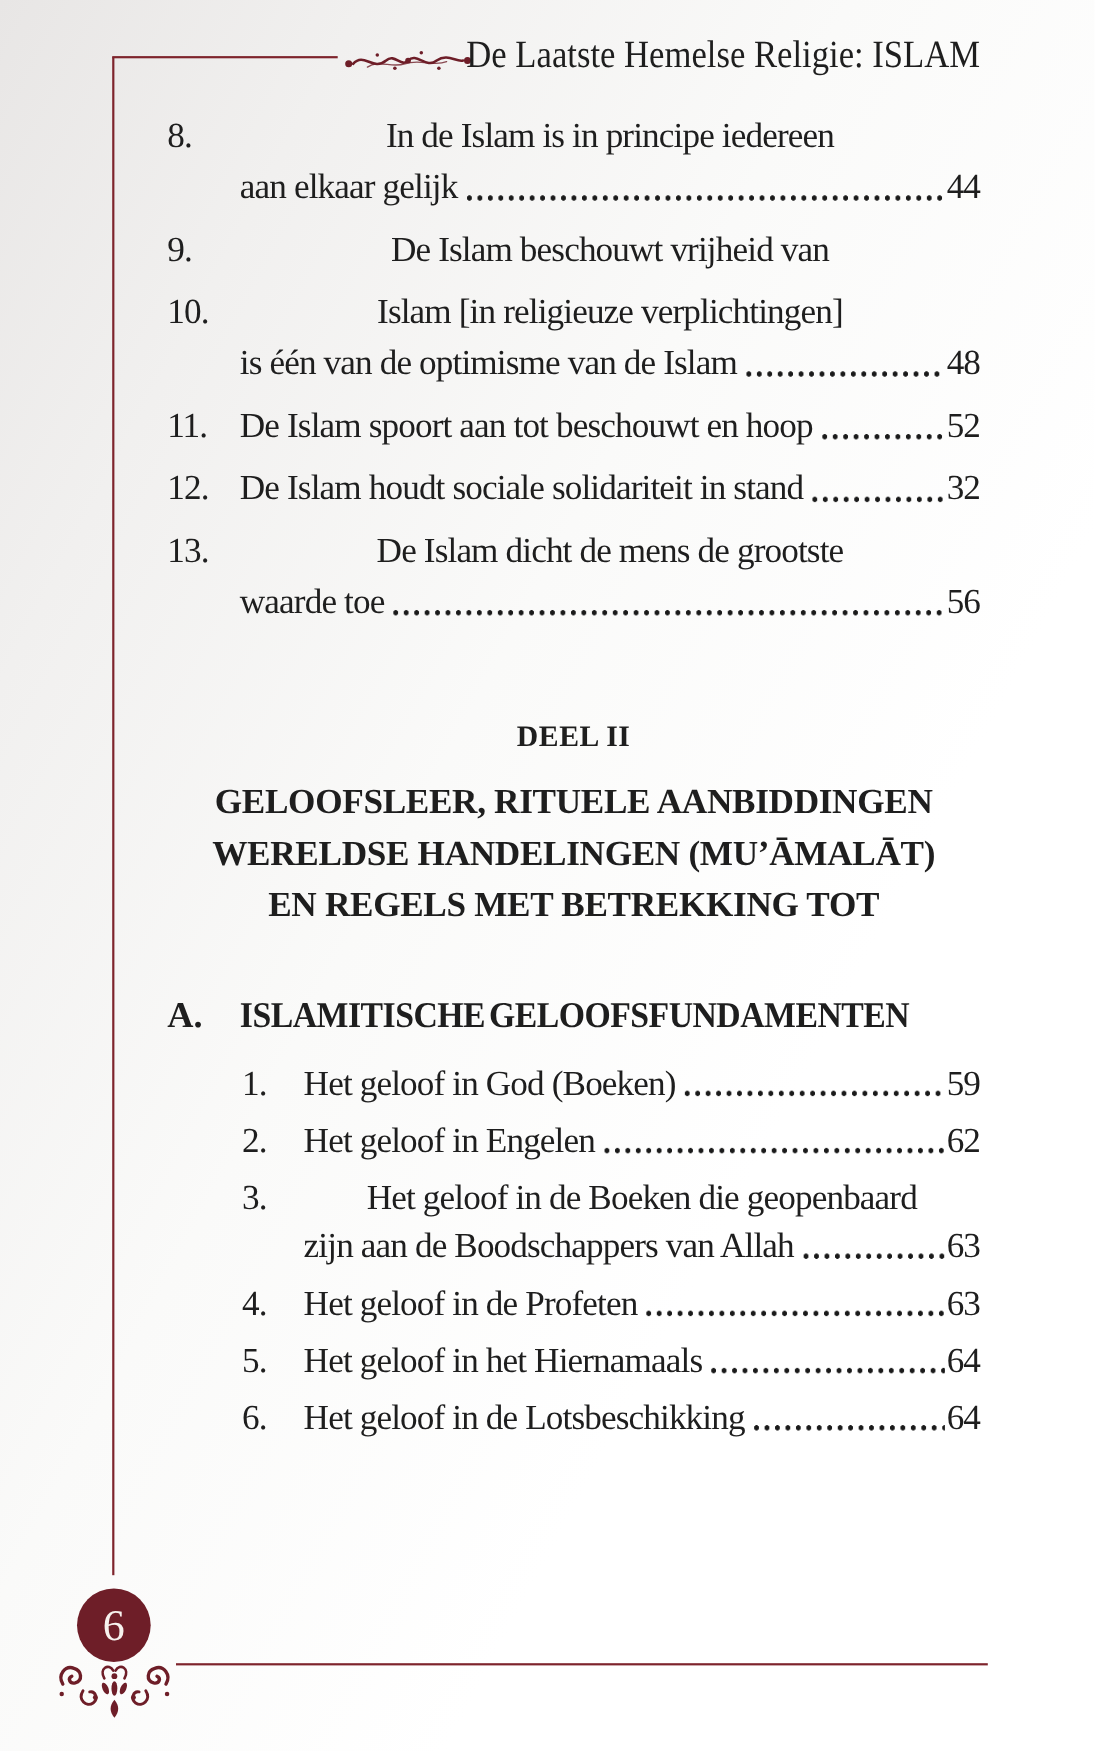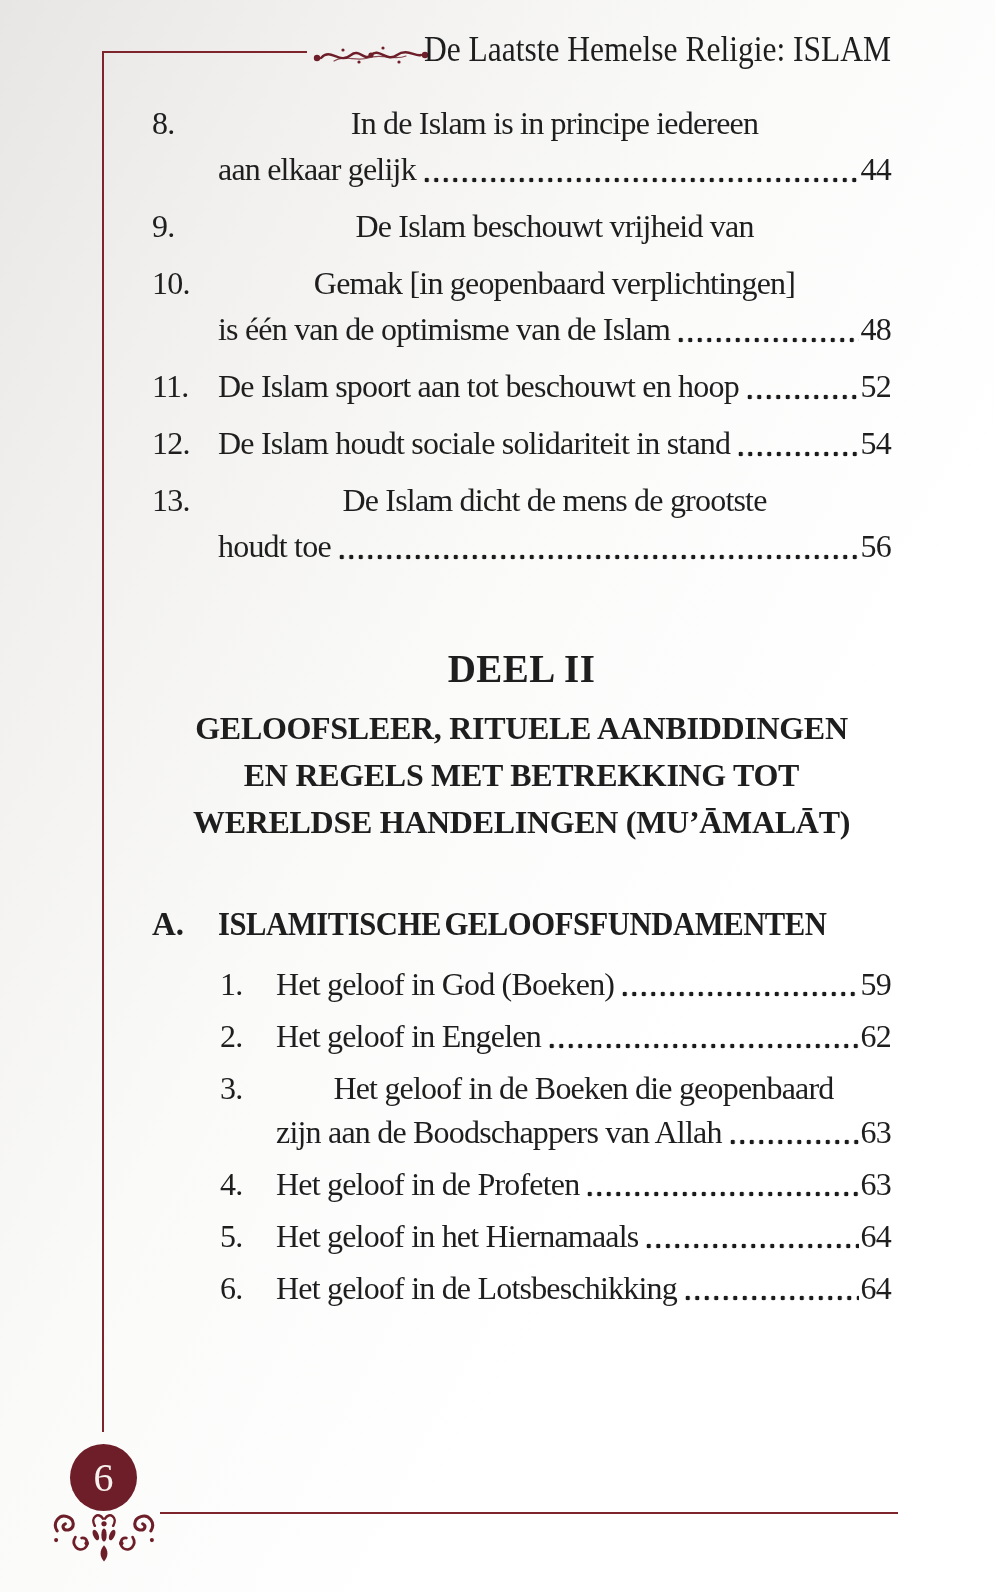--- a/index.html
+++ b/index.html
@@ -39,21 +39,21 @@
   .dots {
     flex: 1 1 auto; min-width: 10px; margin: 0 2px 0 6px;
     background-image: radial-gradient(circle, #1a1a1a 2px, rgba(0,0,0,0) 2.5px);
     background-size: 9.5px 9.5px; background-repeat: repeat-x;
     background-position: left bottom 8px;
   }
   .pg { flex: 0 0 auto; }
 
   
   .part2 { margin-top: 78px; text-align: center; }
-  .kicker { font-weight: bold; font-size: 39px; line-height: 44px; letter-spacing: .5px; margin-bottom: 14px; }
+  .kicker { font-weight: bold; font-size: 27px; line-height: 44px; letter-spacing: .5px; margin-bottom: 14px; }
   .ptitle { font-weight: bold; font-size: 32px; line-height: 47px; letter-spacing: -0.3px; white-space: nowrap; }
 
   
   .section-a { margin-top: 56px; }
   .sec-head { display: flex; font-weight: bold; font-size: 33px; line-height: 44px; margin-bottom: 16px; }
   .sec-head .num { flex: 0 0 66px; }
   .sec-title {
     display: inline-block; white-space: nowrap;
     letter-spacing: -0.5px; word-spacing: -4px;
     transform: scaleX(.93); transform-origin: left center;
@@ -113,21 +113,21 @@
     <div class="toc-entry">
       <span class="num">9.</span>
       <span class="entry-body">
         <span class="eline">De Islam beschouwt vrijheid van</span>
       </span>
     </div>
 
     <div class="toc-entry">
       <span class="num">10.</span>
       <span class="entry-body">
-        <span class="eline">Gemak [in geopenbaard verplichtingen]</span>
+        <span class="eline">Islam [in religieuze verplichtingen]</span>
         <span class="eline leader">
           <span class="txt">is één van de optimisme van de Islam</span>
           <span class="dots"></span>
           <span class="pg">48</span>
         </span>
       </span>
     </div>
 
     <div class="toc-entry">
       <span class="num">11.</span>
@@ -139,44 +139,44 @@
         </span>
       </span>
     </div>
 
     <div class="toc-entry">
       <span class="num">12.</span>
       <span class="entry-body">
         <span class="eline leader">
           <span class="txt">De Islam houdt sociale solidariteit in stand</span>
           <span class="dots"></span>
-          <span class="pg">54</span>
+          <span class="pg">32</span>
         </span>
       </span>
     </div>
 
     <div class="toc-entry">
       <span class="num">13.</span>
       <span class="entry-body">
         <span class="eline">De Islam dicht de mens de grootste</span>
         <span class="eline leader">
-          <span class="txt">houdt toe</span>
+          <span class="txt">waarde toe</span>
           <span class="dots"></span>
           <span class="pg">56</span>
         </span>
       </span>
     </div>
 
   </section>
 
   <section class="part2">
     <div class="kicker">DEEL II</div>
     <div class="ptitle">GELOOFSLEER, RITUELE AANBIDDINGEN</div>
+    <div class="ptitle">WERELDSE HANDELINGEN (MU’ĀMALĀT)</div>
     <div class="ptitle">EN REGELS MET BETREKKING TOT</div>
-    <div class="ptitle">WERELDSE HANDELINGEN (MU’ĀMALĀT)</div>
   </section>
 
   <section class="section-a">
     <div class="sec-head">
       <span class="num">A.</span>
       <span class="sec-title">ISLAMITISCHE GELOOFSFUNDAMENTEN</span>
     </div>
 
     <div class="subtoc">
 

